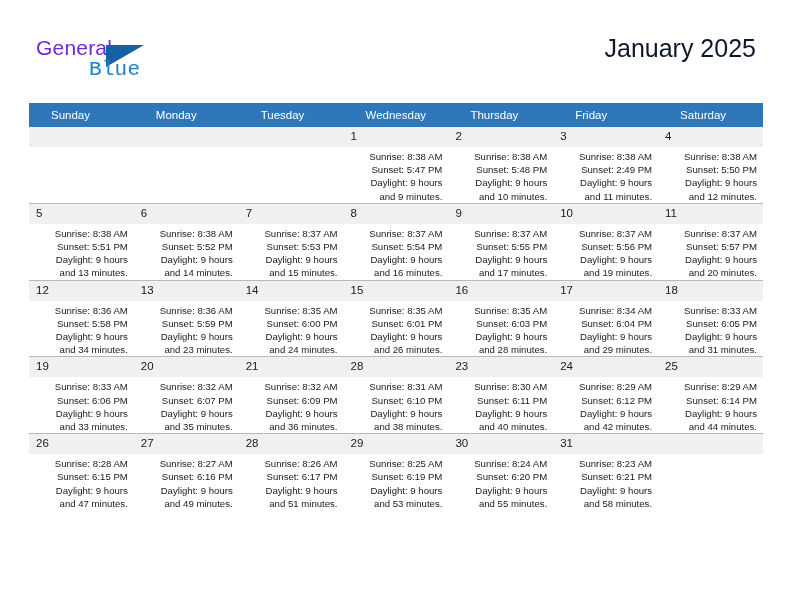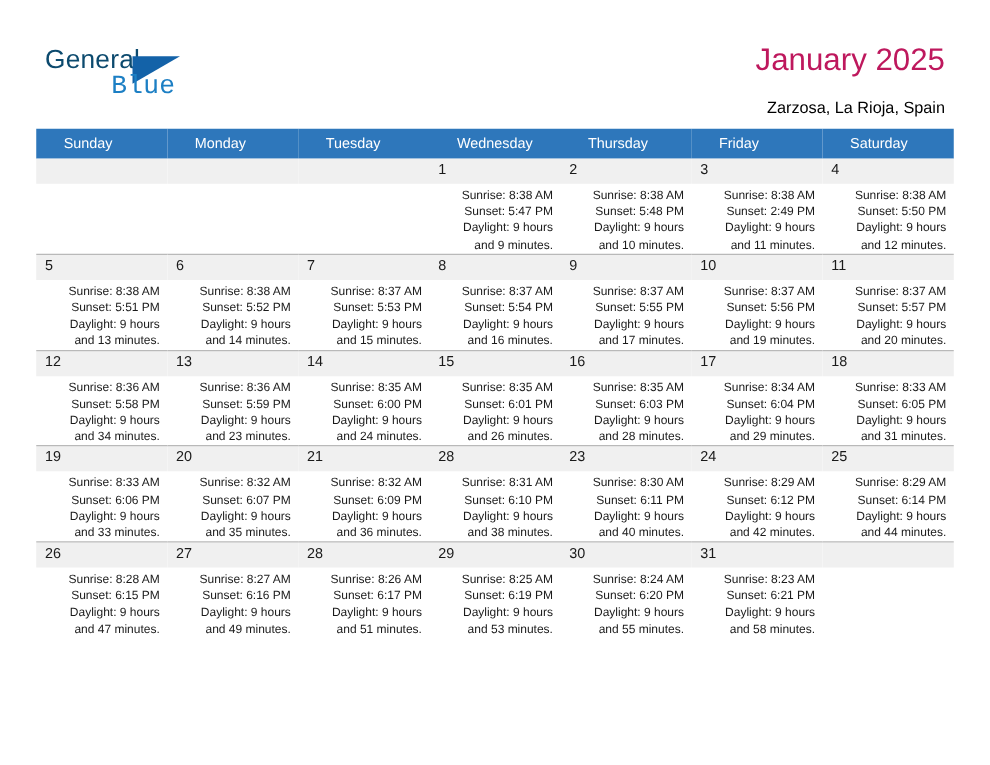--- a/index.html
+++ b/index.html
@@ -36,21 +36,21 @@
     top: 36px;
     width: 130px;
     height: 48px;
   }
   .logo-general {
     position: absolute;
     left: 0;
     top: 0;
     font-size: 21px;
     letter-spacing: 0.2px;
-    color: #0c4a6e;
+    color: #6d28d9;
     font-family: "Liberation Sans", sans-serif;
   }
   .logo-blue {
     position: absolute;
     left: 53px;
     top: 22px;
     font-size: 21px;
     letter-spacing: 0.2px;
     color: #1c7fc4;
     font-family: Liberation Mono, monospace;
@@ -64,21 +64,21 @@
     border-left: 38px solid #1362a8;
     border-bottom: 22px solid transparent;
   }
 
   .title {
     position: absolute;
     right: 36px;
     top: 34px;
     text-align: right;
     font-size: 25px;
-    color: #be185d;
+    color: #0f172a;
     white-space: nowrap;
   }
   .subtitle {
     position: absolute;
     right: 36px;
     top: 78px;
     text-align: right;
     font-size: 13px;
     color: #000000;
     white-space: nowrap;
@@ -145,21 +145,20 @@
 
   <div class="top">
 
     <div class="logo">
       <span class="logo-general">General</span>
       <span class="logo-tri"></span>
       <span class="logo-blue">Blue</span>
     </div>
 
     <div class="title">January 2025</div>
-    <div class="subtitle">Zarzosa, La Rioja, Spain</div>
 
   </div>
 
   <table class="cal">
     <thead>
       <tr>
         <th>Sunday</th>
         <th>Monday</th>
         <th>Tuesday</th>
         <th>Wednesday</th>

